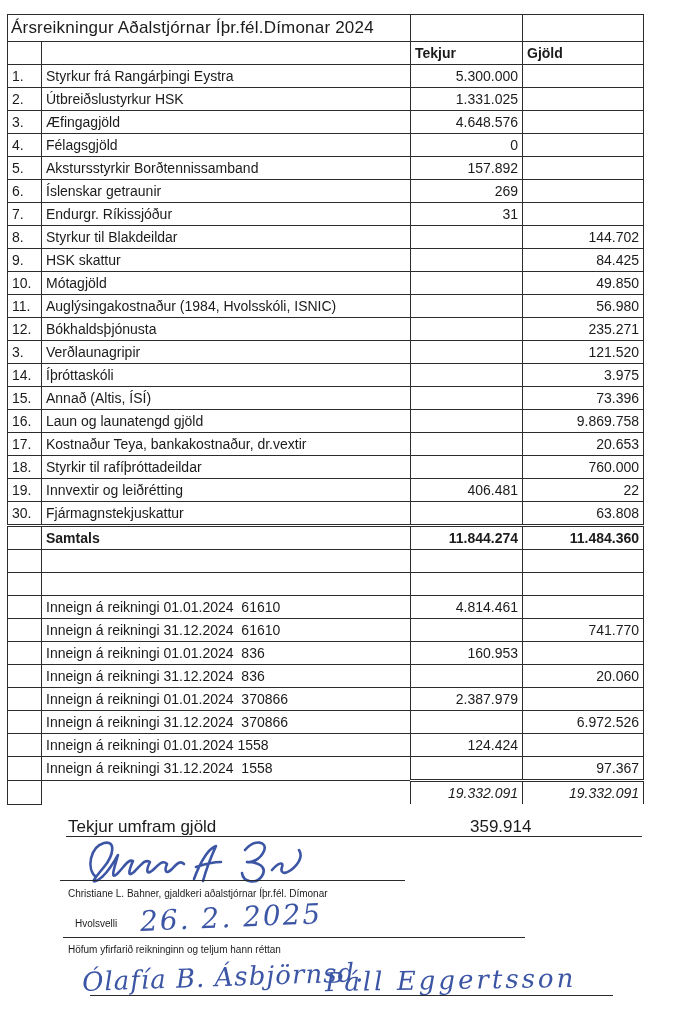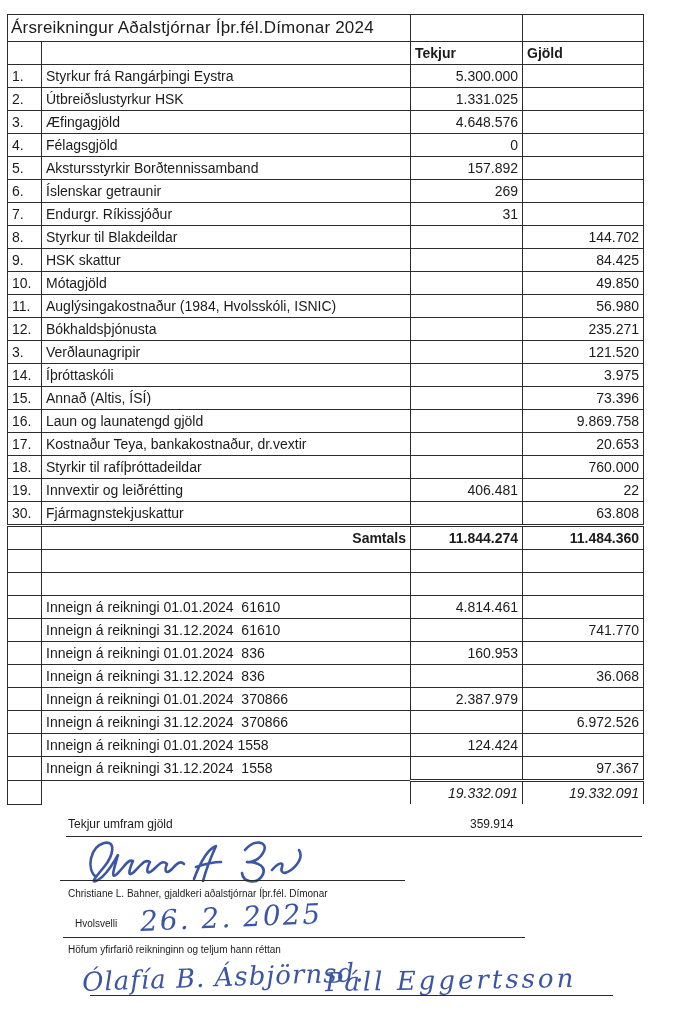--- a/index.html
+++ b/index.html
@@ -16,29 +16,29 @@
   col.c-num{width:34px;} col.c-lbl{width:369px;} col.c-tek{width:112px;} col.c-gjo{width:121px;}
   td{
     border:1px solid #2c2c2c;height:22px;padding:0 4px;
     font-size:14px;line-height:1.05;overflow:hidden;
   }
   .title-row td{height:26px;}
   .title-cell{font-size:17px;letter-spacing:.2px;padding-left:3px;white-space:nowrap;}
   .colhead{font-weight:bold;}
   .lbl{white-space:pre;}
   .val{text-align:right;white-space:nowrap;}
-  tr.samtals td{border-top:3px double #2c2c2c;font-weight:bold;text-align:right;}
+  tr.samtals td{border-top:3px double #2c2c2c;font-weight:bold;}
   tr.grand td{font-style:italic;}
   tr.grand .gt-lbl{border:none;}
   tr.grand .gt-num{border:1px solid #2c2c2c;}
   tr.grand .gt-val{border-top:3px double #2c2c2c;border-bottom:none;}
   tr.grand td{border-bottom:none;}
 
   .abs{position:absolute;}
-  .small-label{font-size:12px;}
+  .small-label{font-size:17px;}
   .body-text{font-size:10px;}
   .rule{position:absolute;height:0;border-top:1.6px solid #2a2a2a;}
   .ink{color:#3c55a4;}
   .hand{
     font-family:"DejaVu Serif",serif;font-style:italic;
     white-space:nowrap;
   }
   .hand-date{font-size:28px;transform:rotate(-2.5deg);letter-spacing:2px;}
   .sig-name{font-size:26px;letter-spacing:1px;}
   .sig-left{transform:rotate(-2deg);}
@@ -228,21 +228,21 @@
         <tr>
           <td></td>
           <td class="lbl">Inneign á reikningi 01.01.2024  836</td>
           <td class="val">160.953</td>
           <td class="val"></td>
         </tr>
         <tr>
           <td></td>
           <td class="lbl">Inneign á reikningi 31.12.2024  836</td>
           <td class="val"></td>
-          <td class="val">36.068</td>
+          <td class="val">20.060</td>
         </tr>
         <tr>
           <td></td>
           <td class="lbl">Inneign á reikningi 01.01.2024  370866</td>
           <td class="val">2.387.979</td>
           <td class="val"></td>
         </tr>
         <tr>
           <td></td>
           <td class="lbl">Inneign á reikningi 31.12.2024  370866</td>

